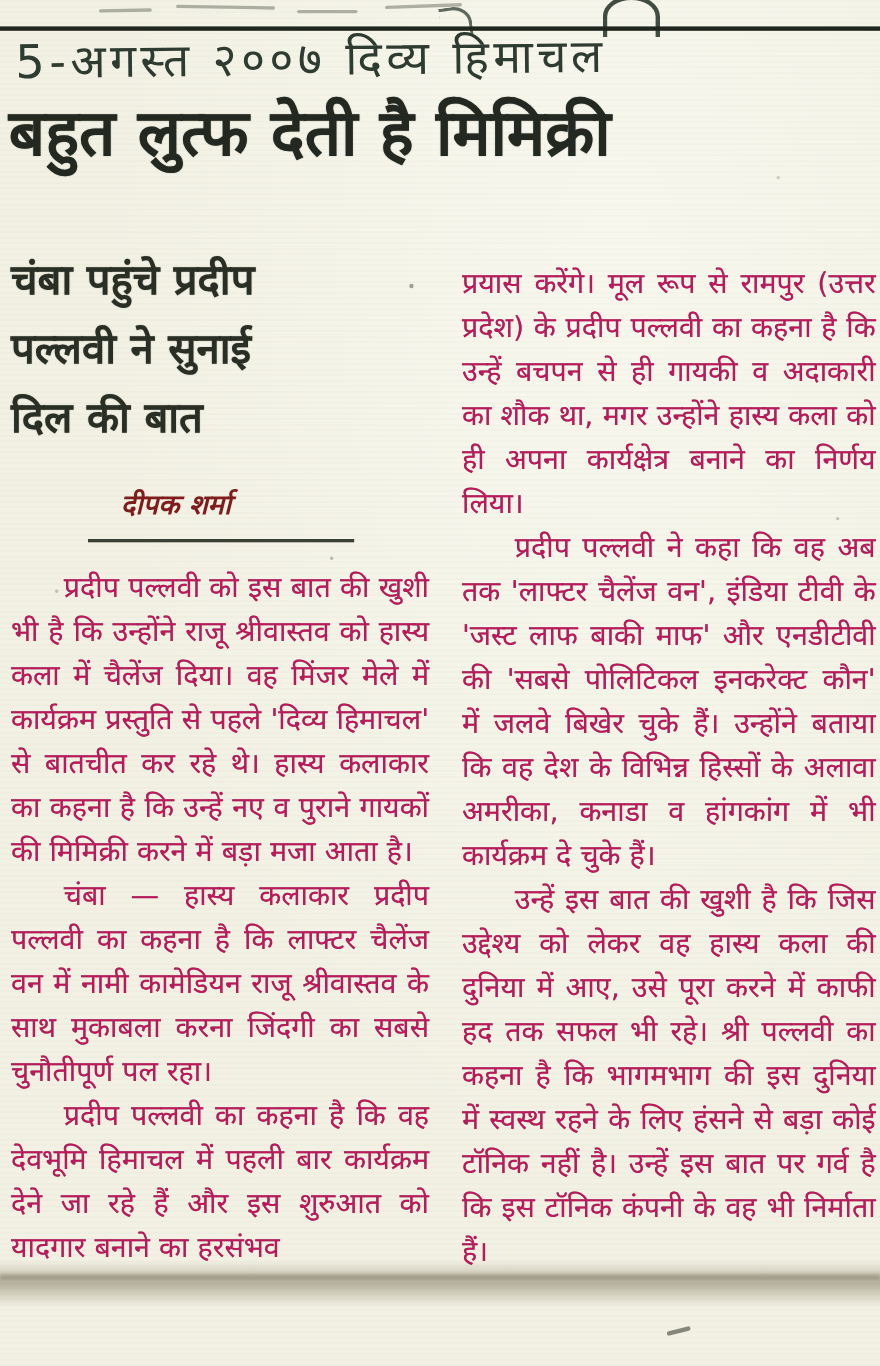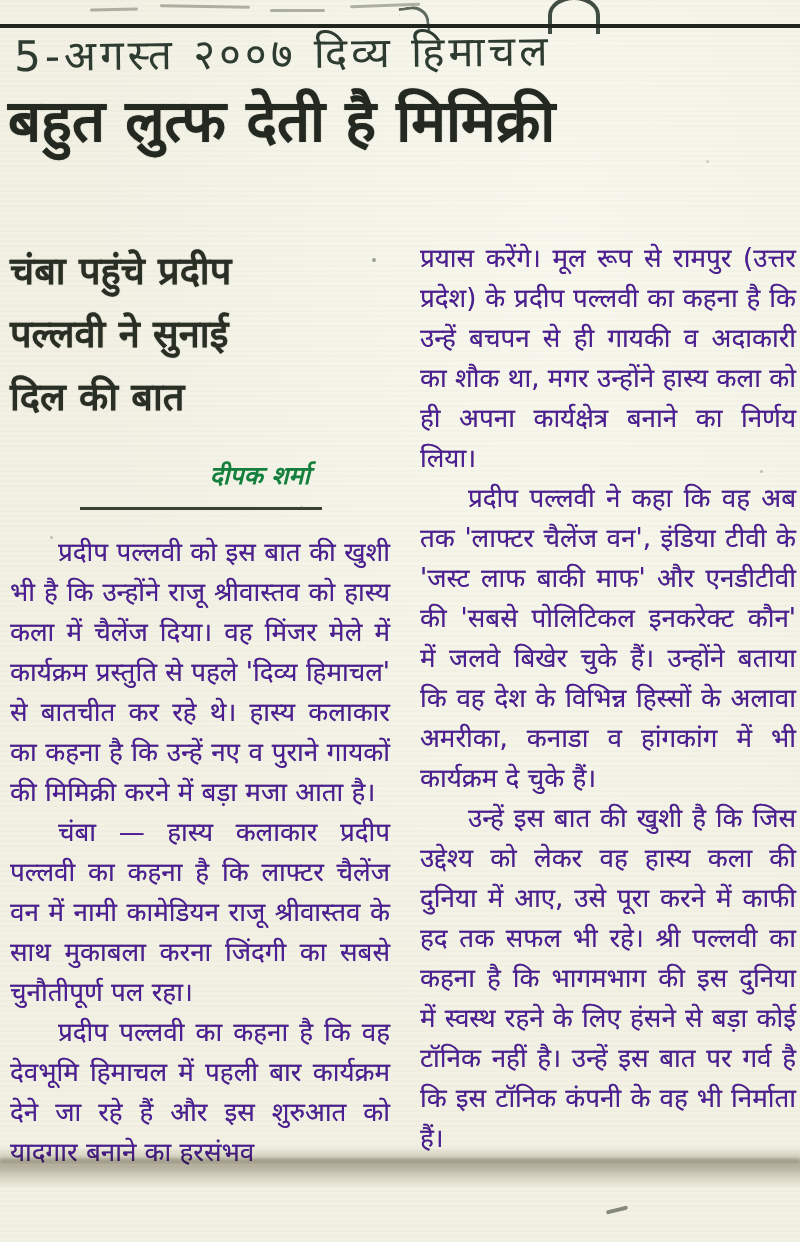--- a/index.html
+++ b/index.html
@@ -55,52 +55,52 @@
     margin:0;
     font-family:"DejaVu Sans","Liberation Sans",sans-serif;
     font-size:58px;line-height:82px;
     font-weight:700;
     color:#232820;
     white-space:nowrap;
     letter-spacing:0px;
     text-shadow:0 0 1px rgba(35,40,32,.6);
   }
   .col-left{
-    position:absolute;left:10px;top:240px;width:380px;
+    position:absolute;left:10px;top:223px;width:380px;
   }
   .col-right{
     position:absolute;left:420px;top:238px;width:376px;
   }
   .subheadline{
     margin:0;
     font-family:"DejaVu Sans","Liberation Sans",sans-serif;
     font-size:38px;line-height:63px;
     font-weight:700;color:#2a2f25;
     white-space:pre-line;
     text-shadow:0 0 1px rgba(42,47,37,.5);
   }
   .byline{
     margin:28px 0 0 0;
     width:300px;
-    text-align:right;
+    text-align:center;
     font-family:"DejaVu Sans","Liberation Sans",sans-serif;
     font-size:25px;font-weight:700;font-style:italic;
-    color:#15803d;
+    color:#7f1d1d;
   }
   .byline-rule{
     margin:16px 0 0 70px;
     width:242px;height:3px;
     background:#3a4034;
   }
   .body-text p{
     margin:0;
     font-family:"DejaVu Sans","Liberation Sans",sans-serif;
     font-size:26px;line-height:40px;
     text-align:justify;
-    color:#4c1d95;
+    color:#be185d;
     text-shadow:0 0 0.5px rgba(48,52,42,.55);
   }
   .body-text p.indent{text-indent:48px;}
   .col-left .body-text{margin-top:22px;}
   
   .fold-crease{
     position:absolute;left:0;top:1146px;width:800px;height:42px;
     background:linear-gradient(to bottom,
       rgba(125,115,90,0) 0%,
       rgba(125,115,90,0.28) 30%,

